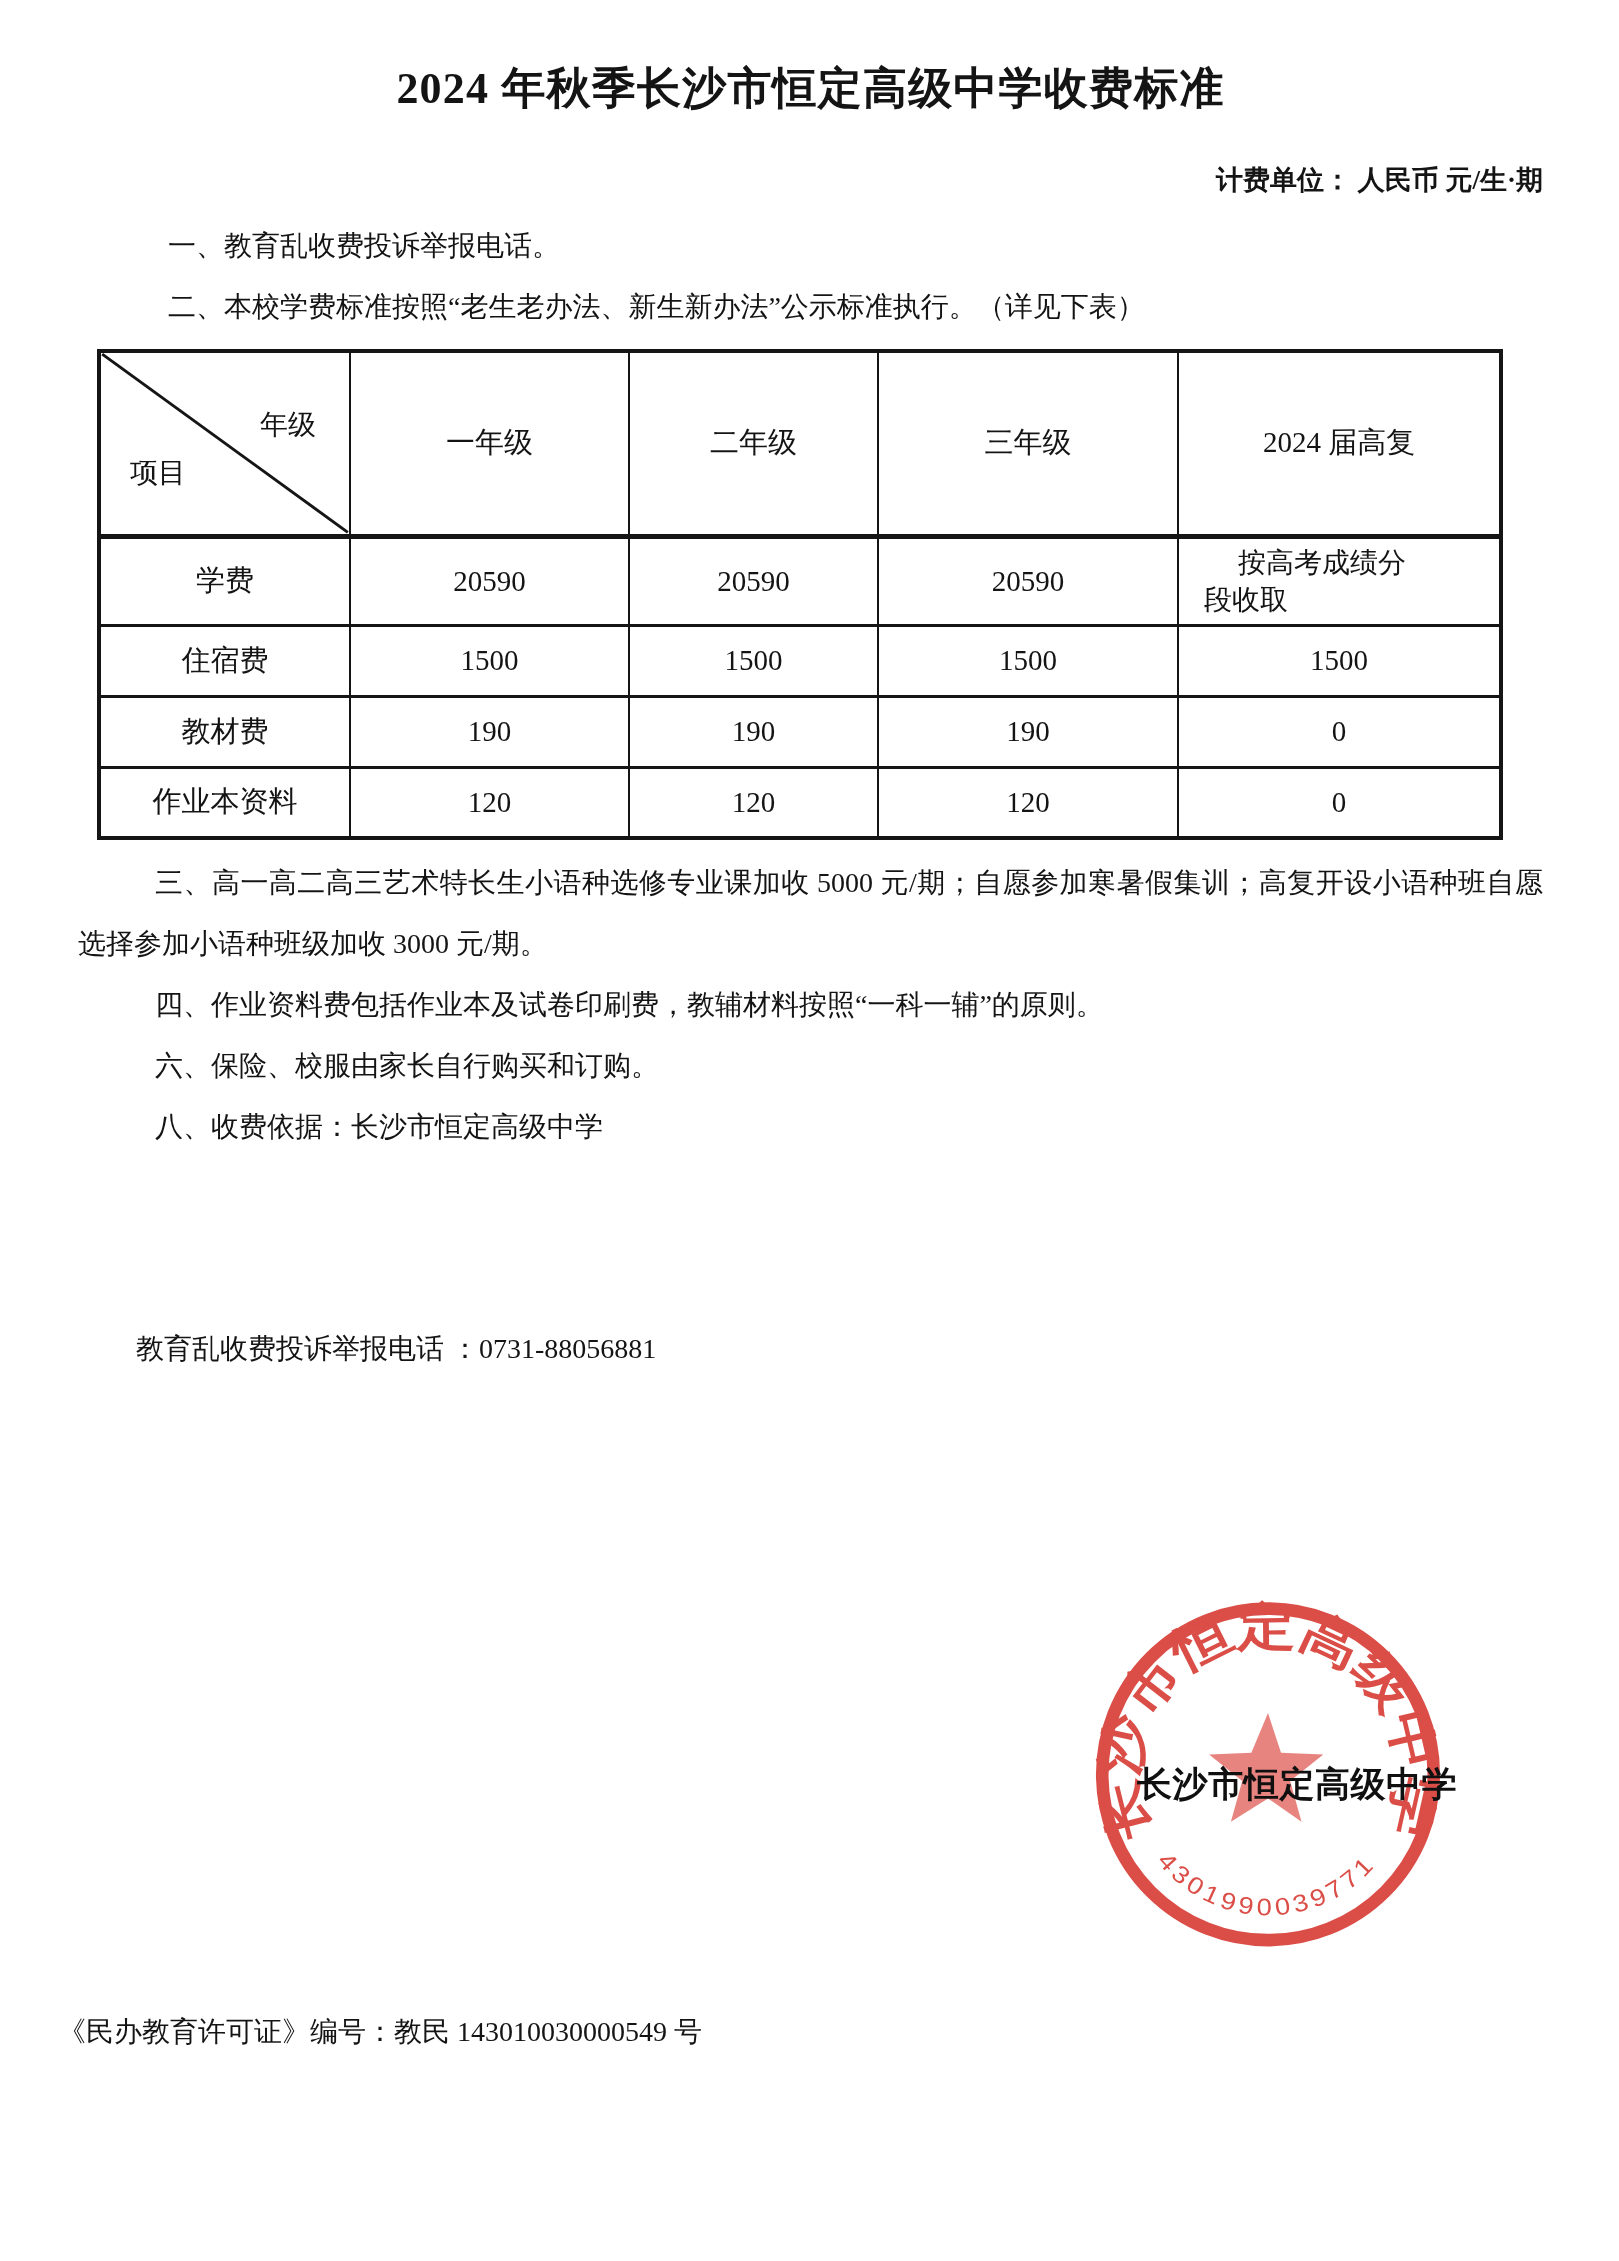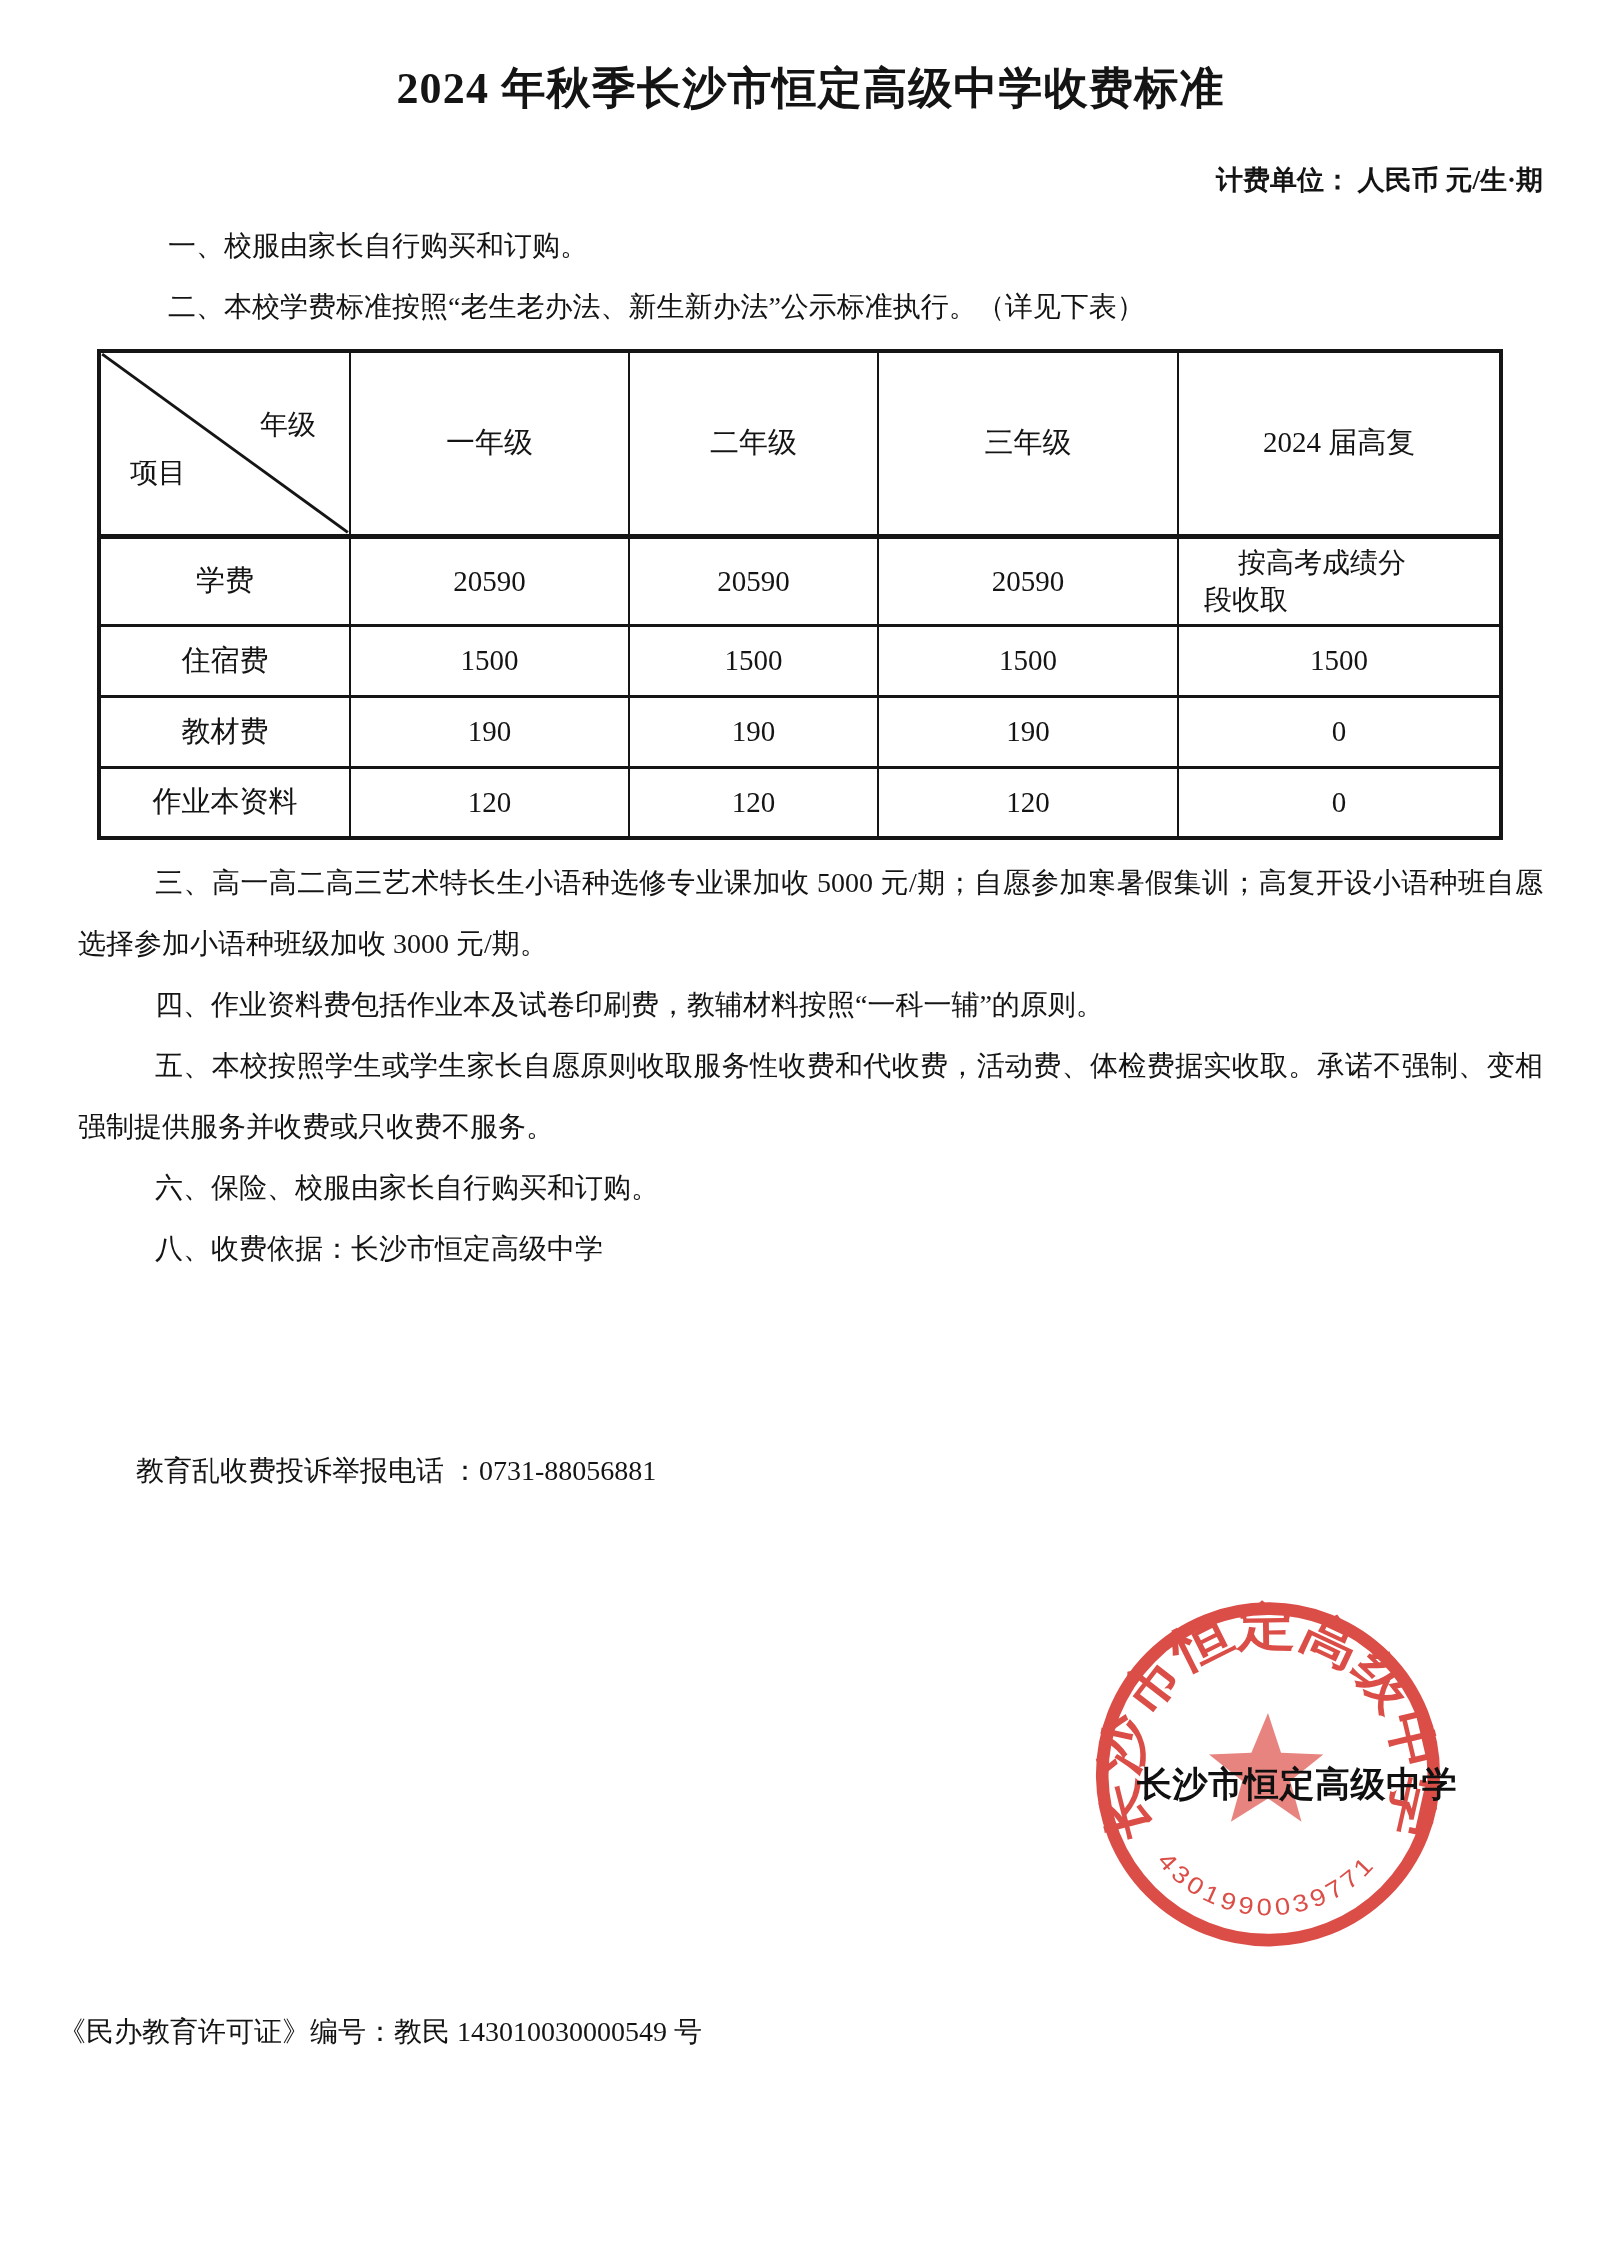--- a/index.html
+++ b/index.html
@@ -112,21 +112,21 @@
 <body>
 
 <div class="page">
   <div class="content">
 
     <h1 class="title">2024 年秋季长沙市恒定高级中学收费标准</h1>
 
     <div class="unit-line">计费单位：  人民币  元/生·期</div>
 
     <div class="items items-top">
-      <p class="item">一、校服由家长自行购买和订购。</p>
+      <p class="item">一、教育乱收费投诉举报电话。</p>
       <p class="item">二、本校学费标准按照“老生老办法、新生新办法”公示标准执行。（详见下表）</p>
     </div>
 
     <table class="fees">
       <colgroup>
         <col style="width:251px">
           <col style="width:279px">
           <col style="width:249px">
         <col style="width:300px">
           <col style="width:323px">
@@ -174,21 +174,20 @@
         <td class="num">120</td>
         <td class="num">120</td>
         <td class="num">0</td>
       </tr>
     </tbody>
       </table>
 
     <div class="items items-bottom">
       <p class="item">三、高一高二高三艺术特长生小语种选修专业课加收 5000 元/期；自愿参加寒暑假集训；高复开设小语种班自愿选择参加小语种班级加收 3000 元/期。</p>
       <p class="item">四、作业资料费包括作业本及试卷印刷费，教辅材料按照“一科一辅”的原则。</p>
-      <p class="item">五、本校按照学生或学生家长自愿原则收取服务性收费和代收费，活动费、体检费据实收取。承诺不强制、变相强制提供服务并收费或只收费不服务。</p>
       <p class="item">六、保险、校服由家长自行购买和订购。</p>
       <p class="item">八、收费依据：长沙市恒定高级中学</p>
     </div>
 
     <div class="phone-line">教育乱收费投诉举报电话 ：0731-88056881</div>
   </div>
 
   <svg class="seal" viewBox="0 0 706 706">
     <defs>
       <path id="ringArc" d="M 159.6 410.5 A 217 217 0 1 1 546.4 410.5" fill="none"></path>

